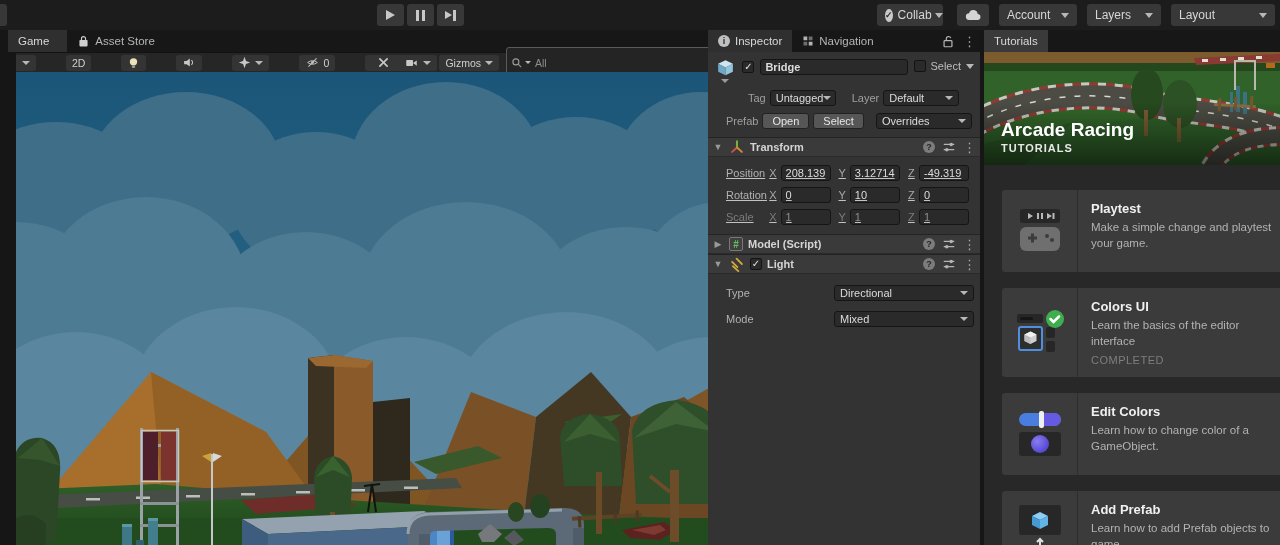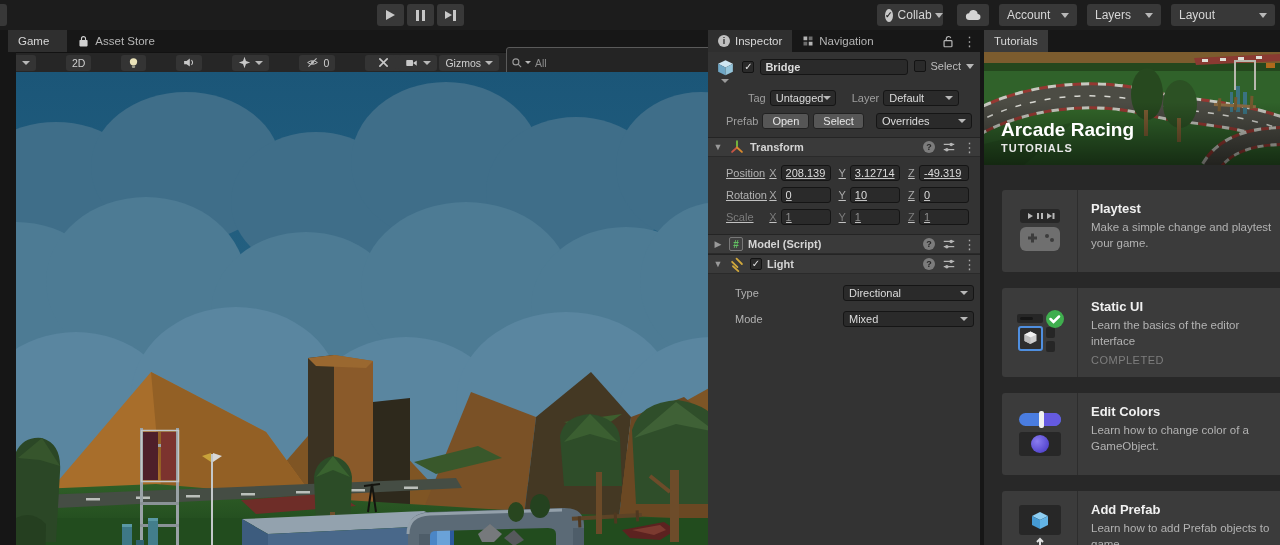--- a/index.html
+++ b/index.html
@@ -81,21 +81,21 @@
     font-size:9px; font-weight:bold; display:flex; align-items:center; justify-content:center; }
   .script-ico { width:14px; height:14px; background:#404040; border:1px solid #787878; border-radius:2px;
     color:#62c062; font-weight:bold; font-size:10px; display:flex; align-items:center; justify-content:center; }
   .xform { padding:5px 4px 6px 4px; }
   .xrow { display:flex; align-items:center; height:22px;text-decoration:underline; }
   .xrow .rlabel { width:60px; padding-left:14px; color:#b2b2b2; }
   .axis { width:10px; text-align:center; color:#a8a8a8; margin-right:3px; }
   .tnum { width:50px; margin-right:7px; }
   .xrow.dim .rlabel, .xrow.dim .axis { color:#7c7c7c; }
   .xrow.dim input { color:#8e8e8e; }
-  .lightrows { padding:6px 6px 8px 13px; }
+  .lightrows { padding:6px 6px 8px 4px; }
   .lrow { display:flex; align-items:center; height:26px; }
   .lrow .rlabel { width:122px; padding-left:14px; color:#b2b2b2; }
   .lrow .dd { flex:1;gap:43px; }
   .colorswatch { flex:1; height:18px; border-radius:3px; box-shadow:0 0 0 2px #3f80d8; background:#1d1d1d;
     display:flex; overflow:hidden; }
   .cs-main { flex:1; display:flex; flex-direction:column; }
   .cs-rgb { flex:1; }
   .cs-alpha { height:4px; background:#f2f2f2; }
   .cs-picker { width:18px; background:#3e4650; display:flex; align-items:center; justify-content:center; }
 
@@ -743,21 +743,21 @@
             <rect x="31" y="32" width="9" height="11" rx="2" fill="#262626"></rect>
             <rect x="4" y="18" width="23" height="23" rx="2" fill="#2e2e2e" stroke="#4f8fe0" stroke-width="2"></rect>
             <path d="M15.5 22.5 l6 3 v6.5 l-6 3 -6 -3 v-6.5 z" fill="#cfcfcf"></path>
             <path d="M9.5 25.5 l6 -3 6 3 -6 3 z" fill="#f2f2f2"></path>
             <path d="M9.5 25.5 v6.5 l6 3 v-6.5 z" fill="#bdbdbd"></path>
             <circle cx="40" cy="10" r="9" fill="#3fae4e"></circle>
             <path d="M35.5 10 l3 3 5.5 -5.5" stroke="#fff" stroke-width="2.5" fill="none" stroke-linecap="round"></path>
           </svg>
         </div>
         <div class="card-body">
-          <div class="card-title">Static UI</div>
+          <div class="card-title">Colors UI</div>
           <div class="card-desc">Learn the basics of the editor interface</div>
           <div class="card-status">COMPLETED</div>
         </div>
       </div>
 
       <div class="card">
         <div class="card-icon">
           <svg width="48" height="48" viewBox="0 0 48 48">
             <rect x="3" y="3" width="42" height="13" rx="6.5" fill="#4a7de0"></rect>
             <path d="M25 3 h13.5 a6.5 6.5 0 0 1 0 13 H25 z" fill="#655ae0"></path>

